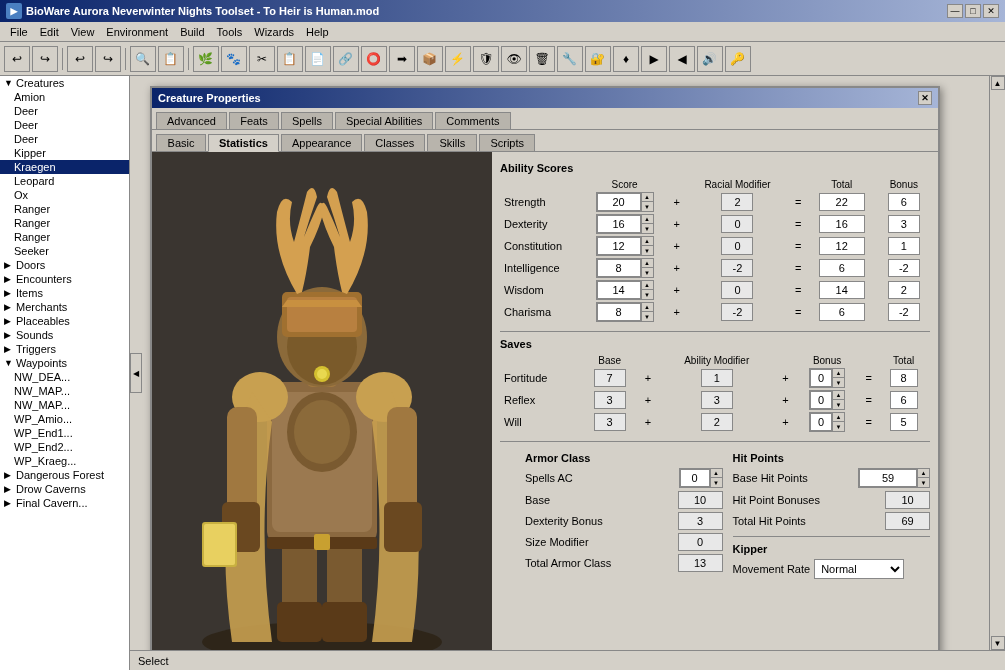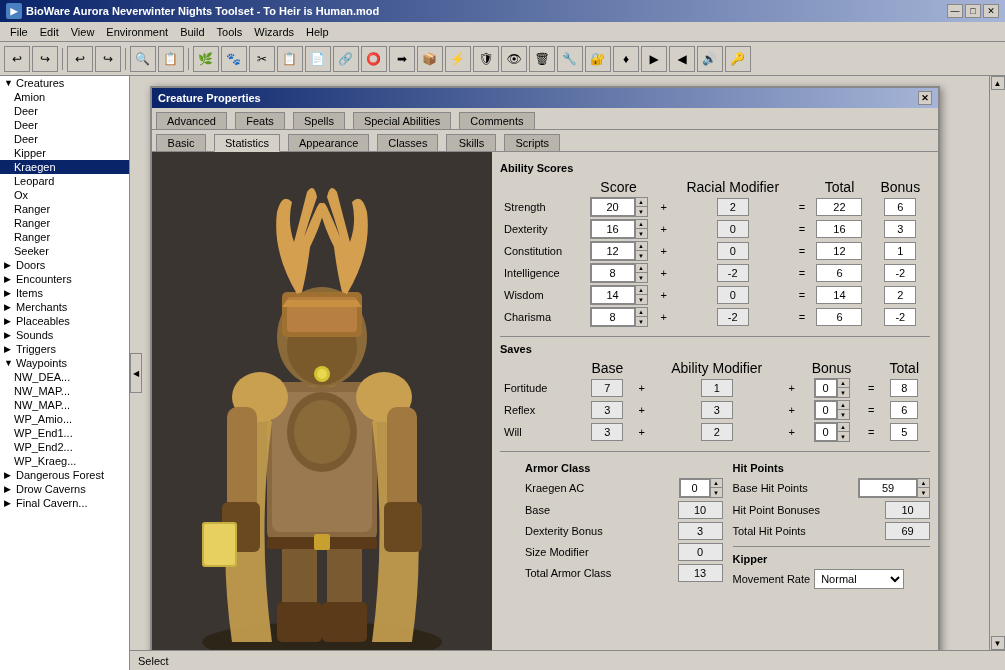--- a/index.html
+++ b/index.html
@@ -135,37 +135,37 @@
       display: flex; align-items: center; justify-content: center;
       cursor: pointer; color: #000; font-size: 9px;
     }
 
     
     .tabs-row {
       display: flex;
       background: #d4d0c8;
       border-bottom: 1px solid #888;
       padding: 4px 4px 0 4px;
-      gap: 8px;
+      gap: 2px;
     }
     .tab {
       padding: 2px 10px;
       font-size: 11px;
       background: #b8b4ac;
       border: 1px solid #888;
       border-bottom: none;
       cursor: pointer;
       min-width: 50px;
       text-align: center;
     }
     .tab.active {
       background: #d4d0c8;
       border-bottom: 1px solid #d4d0c8;
       margin-bottom: -1px;
-      font-weight: normal;
+      font-weight: bold;
     }
 
     
     .dialog-body {
       display: flex;
     }
     .portrait-area {
       width: 340px;
       height: 520px;
       background: #555;
@@ -189,21 +189,21 @@
     }
 
     
     .stats-table {
       width: 100%;
       border-collapse: collapse;
       margin-bottom: 8px;
     }
     .stats-table th {
       text-align: center;
-      font-size: 14px;
+      font-size: 10px;
       padding: 1px 4px;
       font-weight: normal;
     }
     .stats-table td {
       text-align: center;
       padding: 1px 2px;
       font-size: 11px;
     }
     .stats-table td.label {
       text-align: left;
@@ -761,21 +761,21 @@
           </table>
 
           <div class="divider"></div>
 
           <div class="bottom-section">
 
             <div class="armor-section">
               <div class="section-header">Armor Class</div>
               <div id="armor-fields">
                   <div class="field-row">
-      <span class="field-label">Kraegen AC</span>
+      <span class="field-label">Spells AC</span>
       <div class="spin-group">
         <input class="spin-input" type="text" value="0" style="width: 30px;">
         <div class="spin-buttons">
           <div class="spin-up">▲</div>
           <div class="spin-down">▼</div>
         </div>
       </div>
     </div>
                   <div class="field-row">
       <span class="field-label">Base</span>

